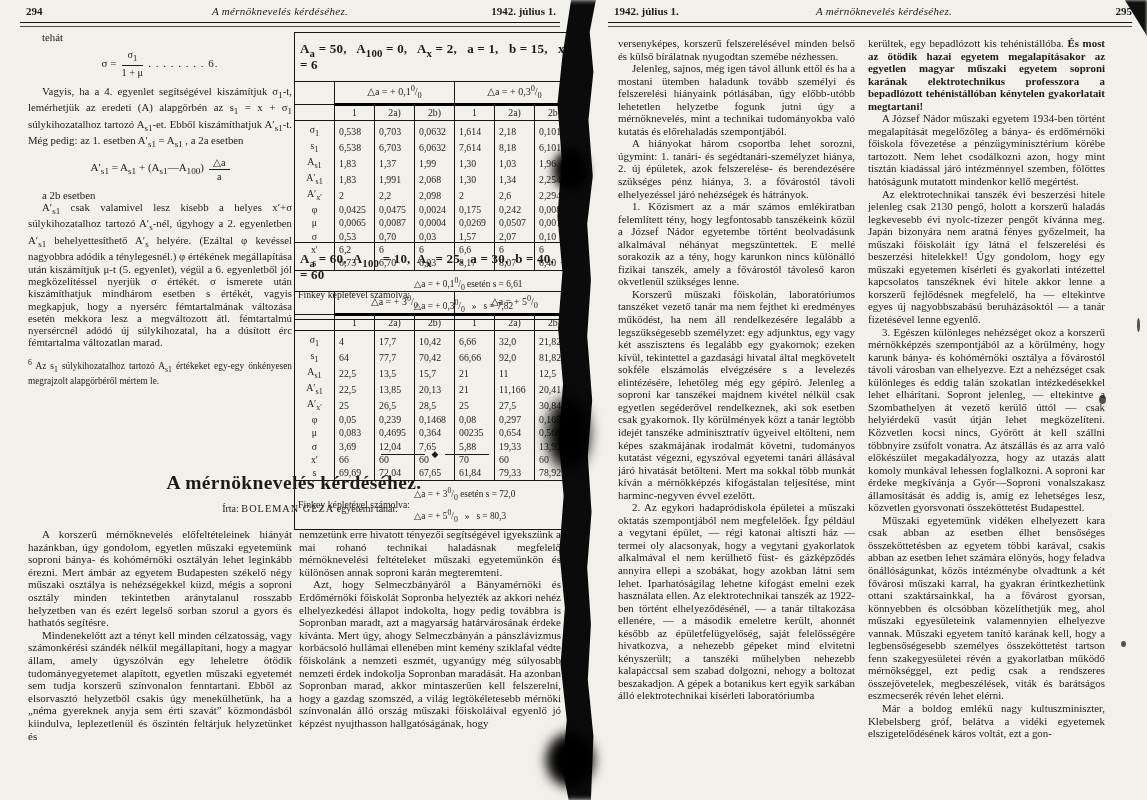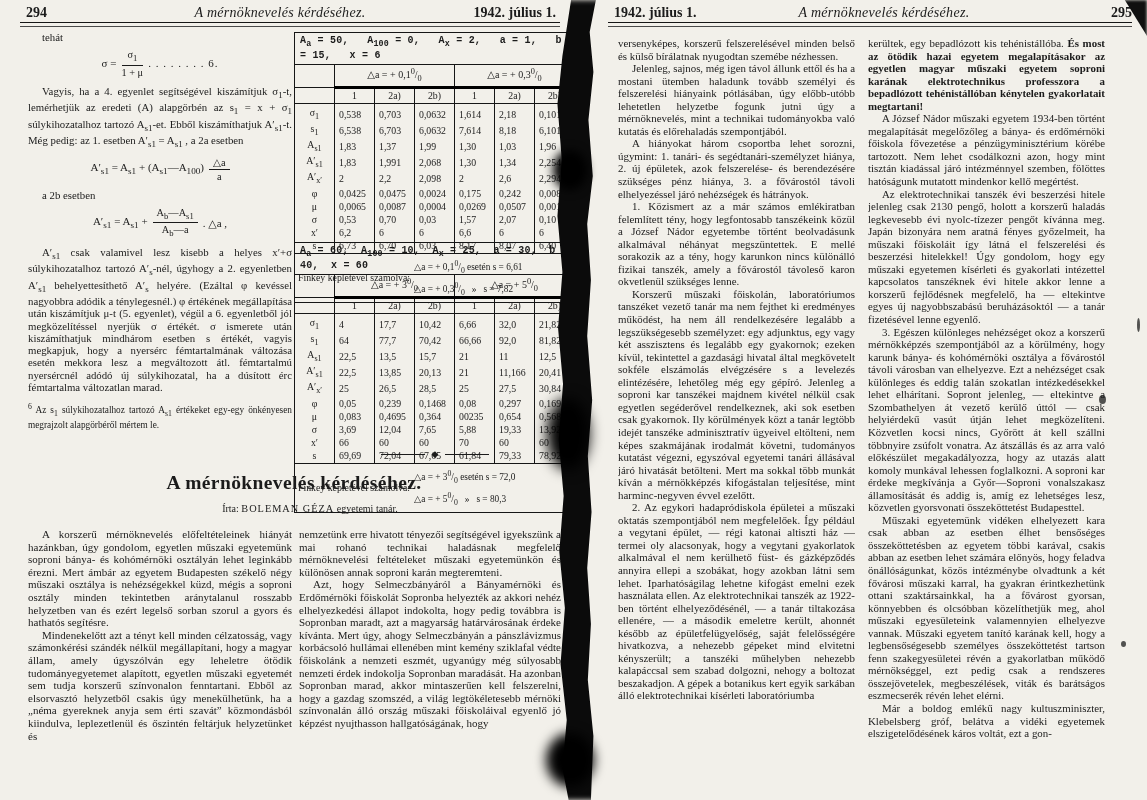--- a/index.html
+++ b/index.html
@@ -7,21 +7,21 @@
     width:1147px;height:800px;position:relative;overflow:hidden;
     background:#f2f0ea;
     font-family:"Liberation Serif","DejaVu Serif",serif;
     color:#1b1b1b;
   }
   .page{position:absolute;top:0;height:800px;}
   .left-page{left:0;width:580px;}
   .right-page{left:600px;width:547px;}
 
   
-  .run-head{position:absolute;display:flex;align-items:flex-start;font-size:14px;}
+  .run-head{position:absolute;display:flex;align-items:flex-start;font-size:11px;}
   .lp-head{left:26px;top:5px;width:530px;}
   .rp-head{left:14px;top:5px;width:518px;}
   .run-title{flex:1;text-align:center;font-style:italic;letter-spacing:.3px;}
   .pgnum{font-weight:bold;width:70px;}
   .pgnum.right{text-align:right;}
   .run-date{width:92px;font-weight:bold;}
   .run-date.right{text-align:right;}
   .head-rule{position:absolute;height:3px;border-top:1.4px solid #161616;border-bottom:1px solid #4a4a4a;}
   .lp-rule{left:20px;top:22px;width:540px;}
   .rp-rule{left:8px;top:22px;width:524px;}
@@ -56,21 +56,21 @@
   .art-title{position:absolute;left:28px;top:472px;width:532px;margin:0;text-align:center;
     font-size:19.5px;font-weight:bold;letter-spacing:.4px;}
   .byline{position:absolute;left:44px;top:503px;width:532px;text-align:center;font-size:10px;}
   .byline .author{letter-spacing:1px;font-size:10.3px;}
 
   
   .dtable{position:absolute;border-collapse:collapse;border:1.8px solid #161616;table-layout:fixed;}
   .t1{left:294px;top:32px;width:281px;}
   .t2{left:294px;top:242px;width:281px;}
   .dtable th,.dtable td{font-weight:normal;padding:0 2px;font-size:9.8px;line-height:12px;}
-  .dtable .cap{font-size:10px;font-weight:600;text-align:left;padding:2px 5px;border-bottom:1.4px solid #161616;letter-spacing:.2px;font-family:Liberation Mono, monospace;}
+  .dtable .cap{font-size:13px;font-weight:600;text-align:left;padding:10px 5px;border-bottom:1.4px solid #161616;letter-spacing:.2px;}
   .dtable .grp{text-align:center;border-bottom:3px solid #000000;border-left:1px solid #161616;font-size:10px;padding:1px 0;}
   .dtable .gsep{border-left:1.6px solid #161616 !important;}
   .dtable .ch{text-align:center;border-left:1px solid #161616;border-bottom:1.4px solid #161616;padding:1px 0;}
   .dtable .lblhead,.dtable .lblhead2{width:37px;border-right:1.4px solid #161616;border-bottom:1.4px solid #161616;}
   .dtable .lblhead{border-bottom:1px solid #161616;}
   .dtable td.lbl{border-right:1.4px solid #161616;text-align:center;height:13.2px;}
   .dtable td.val{border-left:1px solid #161616;text-align:left;padding-left:4px;}
   .dtable tbody tr:first-child td{padding-top:3px;}
   .dtable .tfoot{border-top:1.4px solid #161616;padding:2px 3px;}
   .tfoot-inner{display:flex;align-items:center;gap:4px;}
@@ -120,28 +120,20 @@
     <div class="formula">
       <span>A′<sub>s1</sub> = A<sub>s1</sub> + (A<sub>s1</sub>—A<sub>100</sub>)</span>
       <span class="frac">
         <span class="num">△a</span>
         <span class="den">a</span>
       </span>
     </div>
 
     <p class="case-label">a 2b esetben</p>
 
-    <div class="formula">
-      <span>A′<sub>s1</sub> = A<sub>s1</sub> +</span>
-      <span class="frac">
-        <span class="num">A<sub>b</sub>—A<sub>s1</sub></span>
-        <span class="den">A<sub>b</sub>—a</span>
-      </span>
-      <span>. △a ,</span>
-    </div>
 
     <p>A′<sub>s1</sub> csak valamivel lesz kisebb a helyes x′+σ súlykihozatalhoz tartozó A′<sub>s</sub>-nél, úgyhogy a 2. egyenletben A′<sub>s1</sub> behelyettesíthető A′<sub>s</sub> helyére. (Ezáltal φ kevéssel nagyobbra adódik a ténylegesnél.) φ értékének megállapítása után kiszámítjuk μ-t (5. egyenlet), végül a 6. egyenletből jól megközelítéssel nyerjük σ értékét. σ ismerete után kiszámíthatjuk mindhárom esetben s értékét, vagyis megkapjuk, hogy a nyersérc fémtartalmának változása esetén mekkora lesz a megváltozott átl. fémtartalmú nyersércnél adódó új súlykihozatal, ha a dúsított érc fémtartalma változatlan marad.</p>
 
     <div class="footnote"><sup>6</sup> Az s<sub>1</sub> súlykihozatalhoz tartozó A<sub>s1</sub> értékeket egy-egy önkényesen megrajzolt alapgörbéről mértem le.</div>
   </div>
 
   <table class="dtable t1">
       <thead>
         <tr>
           <th class="cap" colspan="7">A<sub>a</sub> = 50,&nbsp;&nbsp; A<sub>100</sub> = 0,&nbsp;&nbsp; A<sub>x</sub> = 2,&nbsp;&nbsp; a = 1,&nbsp;&nbsp; b = 15,&nbsp;&nbsp; x = 6</th>

